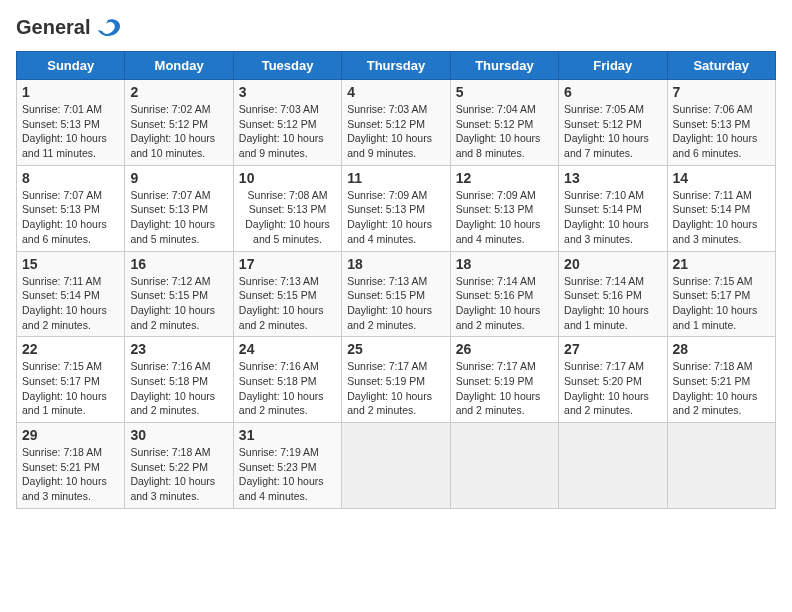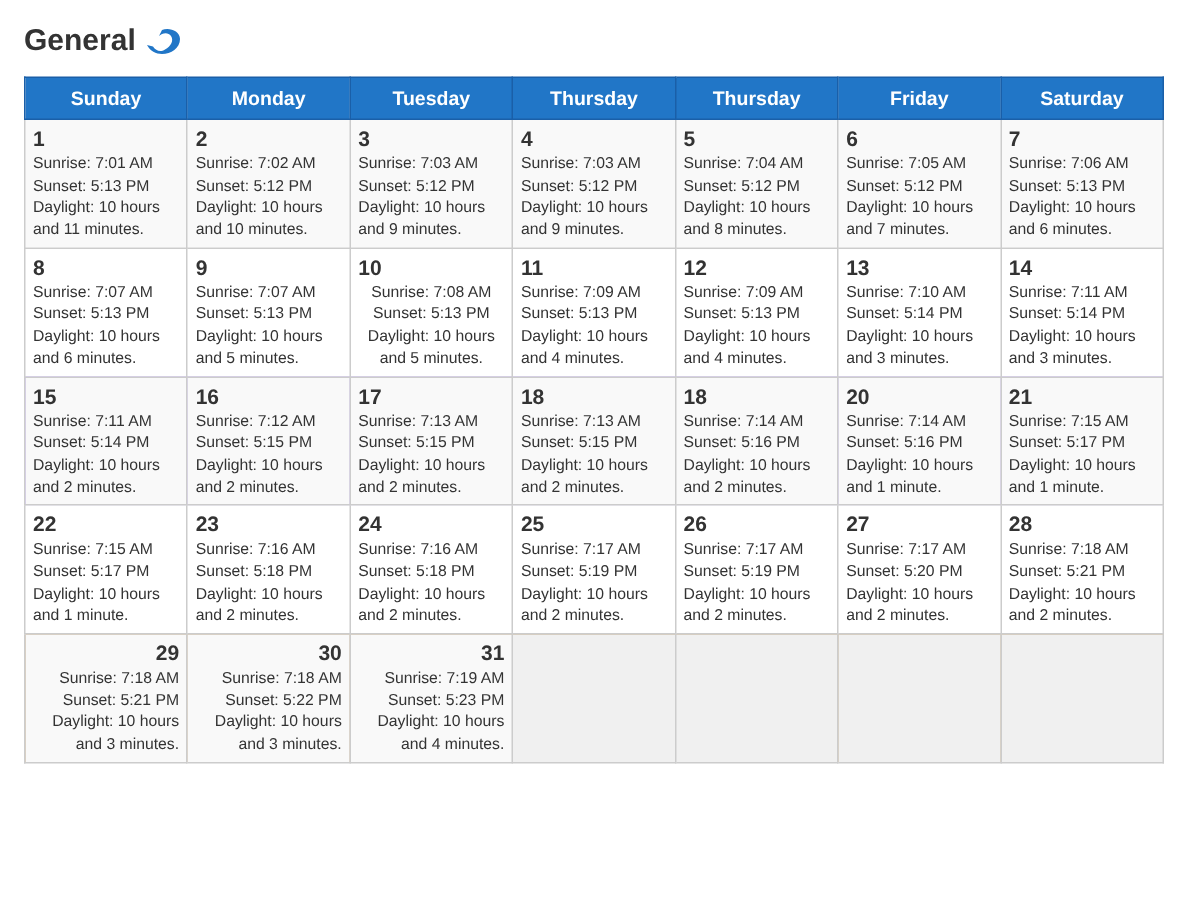--- a/index.html
+++ b/index.html
@@ -310,21 +310,21 @@
 and 2 minutes.</div>
         </td>
         <td>
           <span class="day-num">28</span>
           <div class="day-info" style="white-space: pre-line;">Sunrise: 7:18 AM
 Sunset: 5:21 PM
 Daylight: 10 hours
 and 2 minutes.</div>
         </td>
       </tr>
-      <tr style="background: #a16207; text-align: right;">
+      <tr style="background: #8b5cf6;">
         <td>
           <span class="day-num">29</span>
           <div class="day-info" style="white-space: pre-line;">Sunrise: 7:18 AM
 Sunset: 5:21 PM
 Daylight: 10 hours
 and 3 minutes.</div>
         </td>
         <td>
           <span class="day-num">30</span>
           <div class="day-info" style="white-space: pre-line;">Sunrise: 7:18 AM

